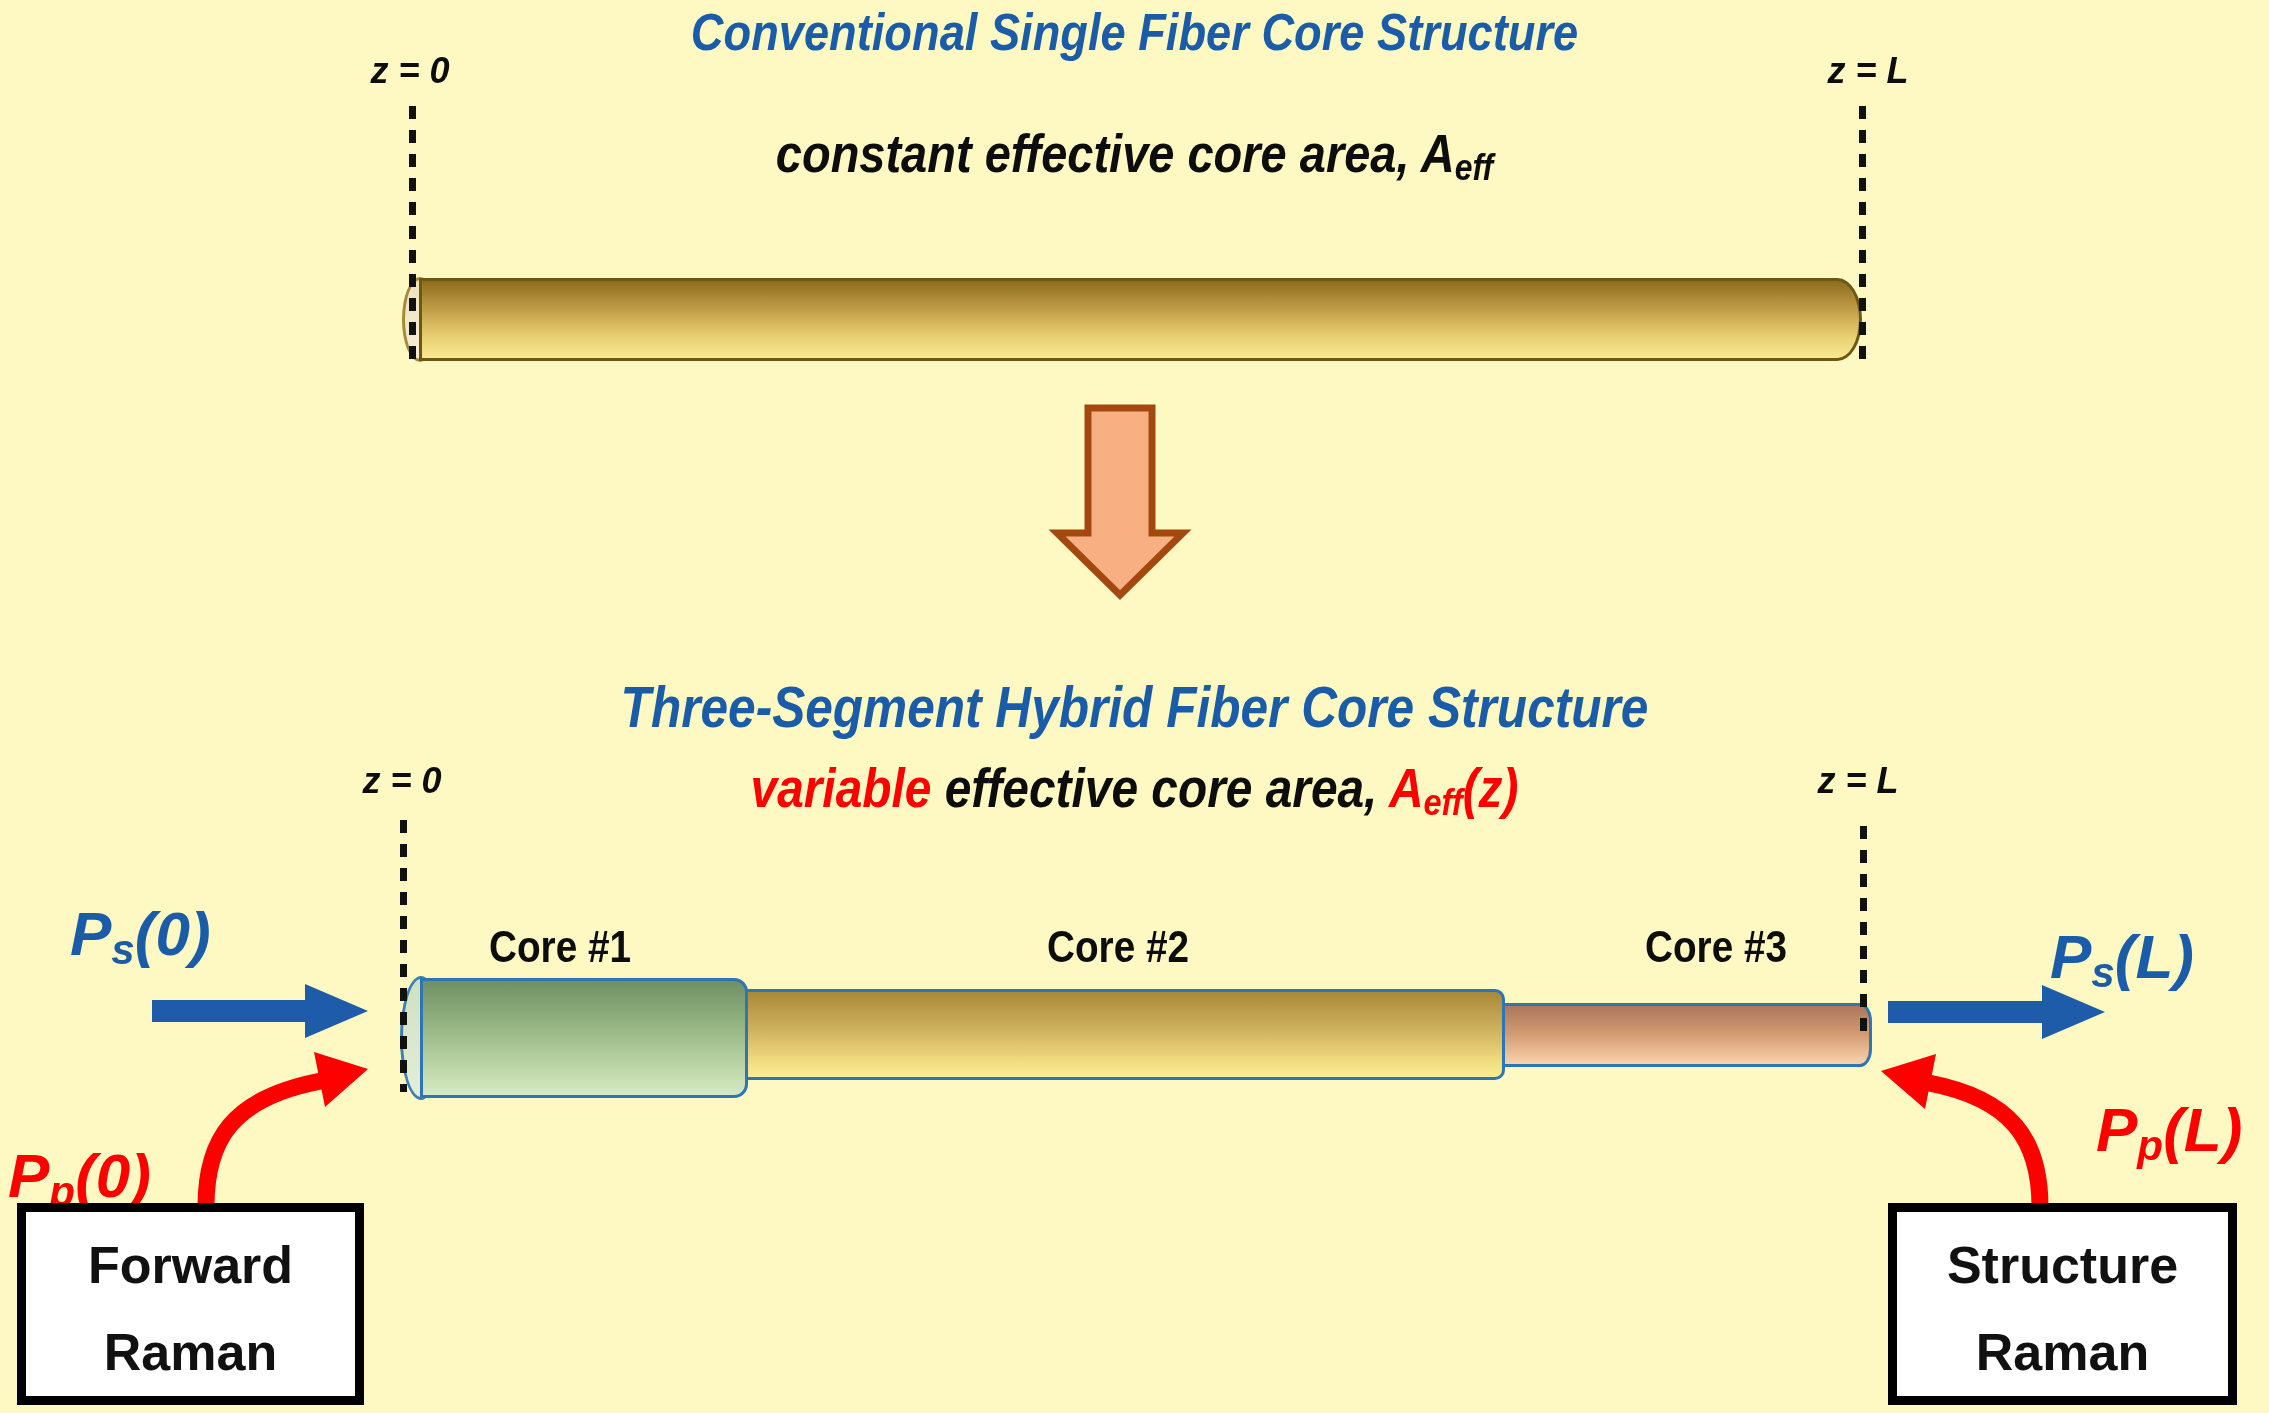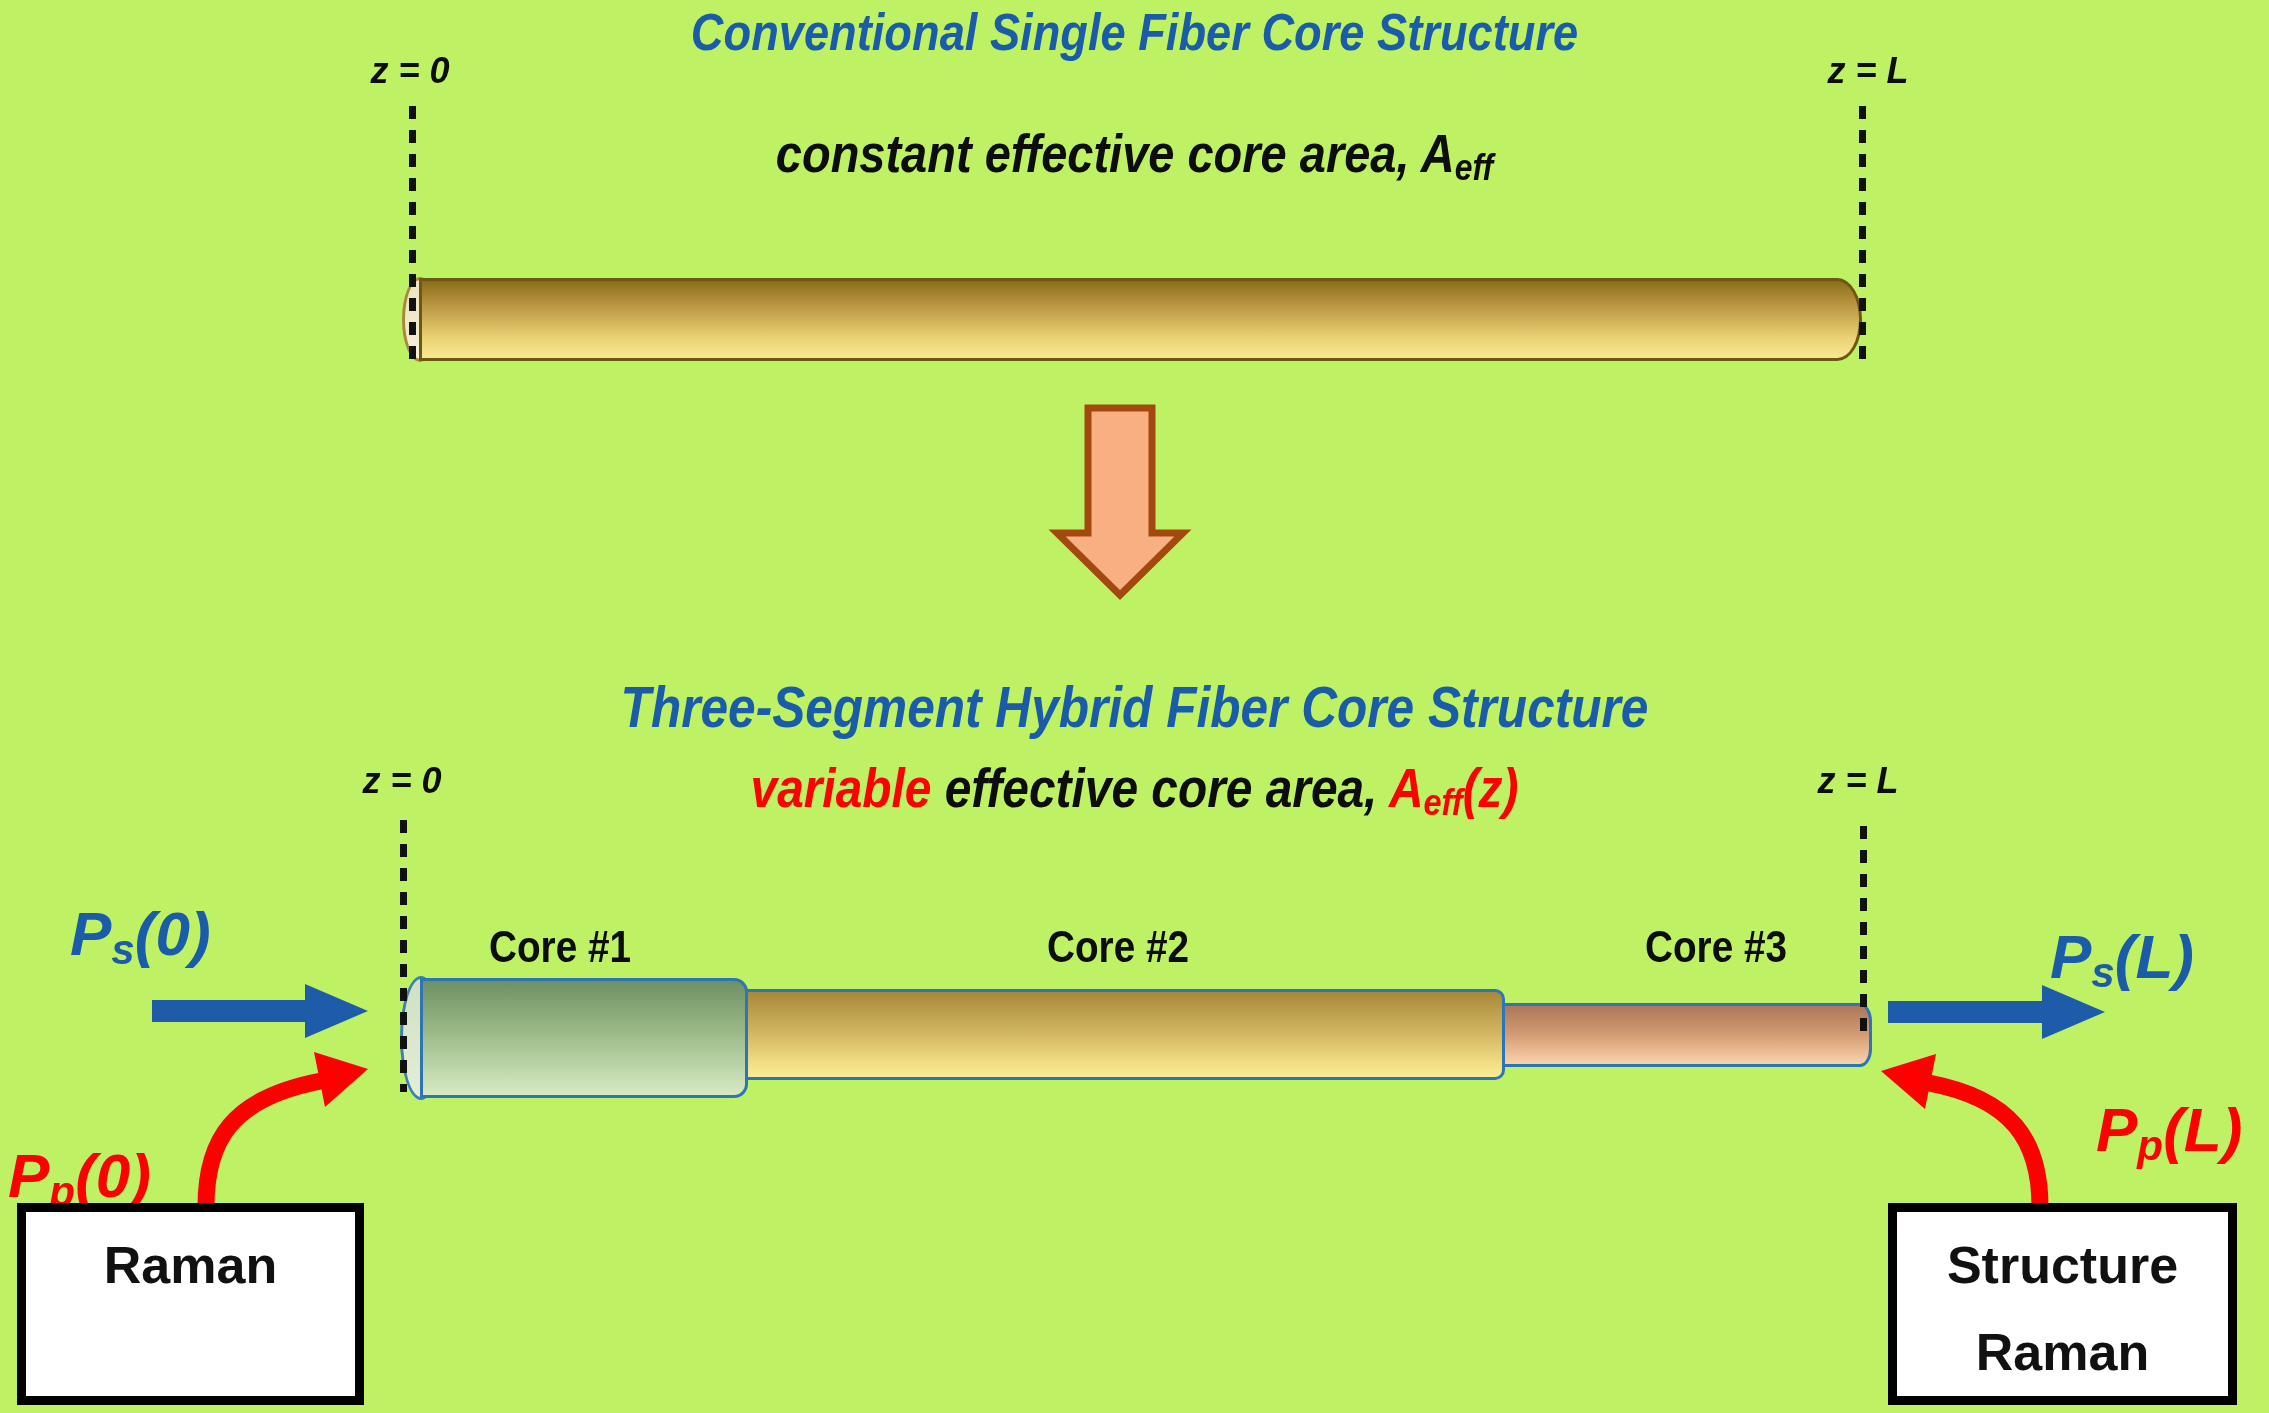--- a/index.html
+++ b/index.html
@@ -1,17 +1,17 @@
 <!DOCTYPE html>
 <html><head>
 <meta charset="utf-8">
 <style>
   html,body{margin:0;padding:0;background:#ffffff;}
   #stage{
-    position:relative;width:2269px;height:1413px;background:#bef264;overflow:hidden;
+    position:relative;width:2269px;height:1413px;background:#fef9c3;overflow:hidden;
     font-family:"Liberation Sans",sans-serif;
     text-decoration:underline;
   }
   .abs{position:absolute;}
   .bi{font-weight:bold;font-style:italic;}
   .b{font-weight:bold;}
   .blue{color:#1B5CA9;}
   .red{color:#FE0000;}
   .blk{color:#0d0d0d;}
   .cond{transform:scaleX(0.87);transform-origin:50% 50%;}
@@ -131,20 +131,21 @@
 
   <div class="abs bi blue siglab" style="left:70px;top:898px;"><span>P</span><span class="sb">s</span><span>(0)</span></div>
 
   <div class="abs bi red siglab" style="left:8px;top:1096px;margin-top:44px;"><span>P</span><span class="sb">p</span><span>(0)</span></div>
 
   <div class="abs bi blue siglab" style="left:2050px;top:902px;margin-top:19px;"><span>P</span><span class="sb">s</span><span>(L)</span></div>
 
   <div class="abs bi red siglab" style="left:2096px;top:1094px;"><span>P</span><span class="sb">p</span><span>(L)</span></div>
 
   <div class="rbox" style="left:17px;top:1203px;">
+    <div class="ln">Forward</div>
     <div class="ln">Raman</div>
   </div>
   <div class="rbox" style="left:1888px;top:1203px;width:349px;">
     <div class="ln">Structure</div>
     <div class="ln">Raman</div>
   </div>
 
 </div>
 
 </body></html>

